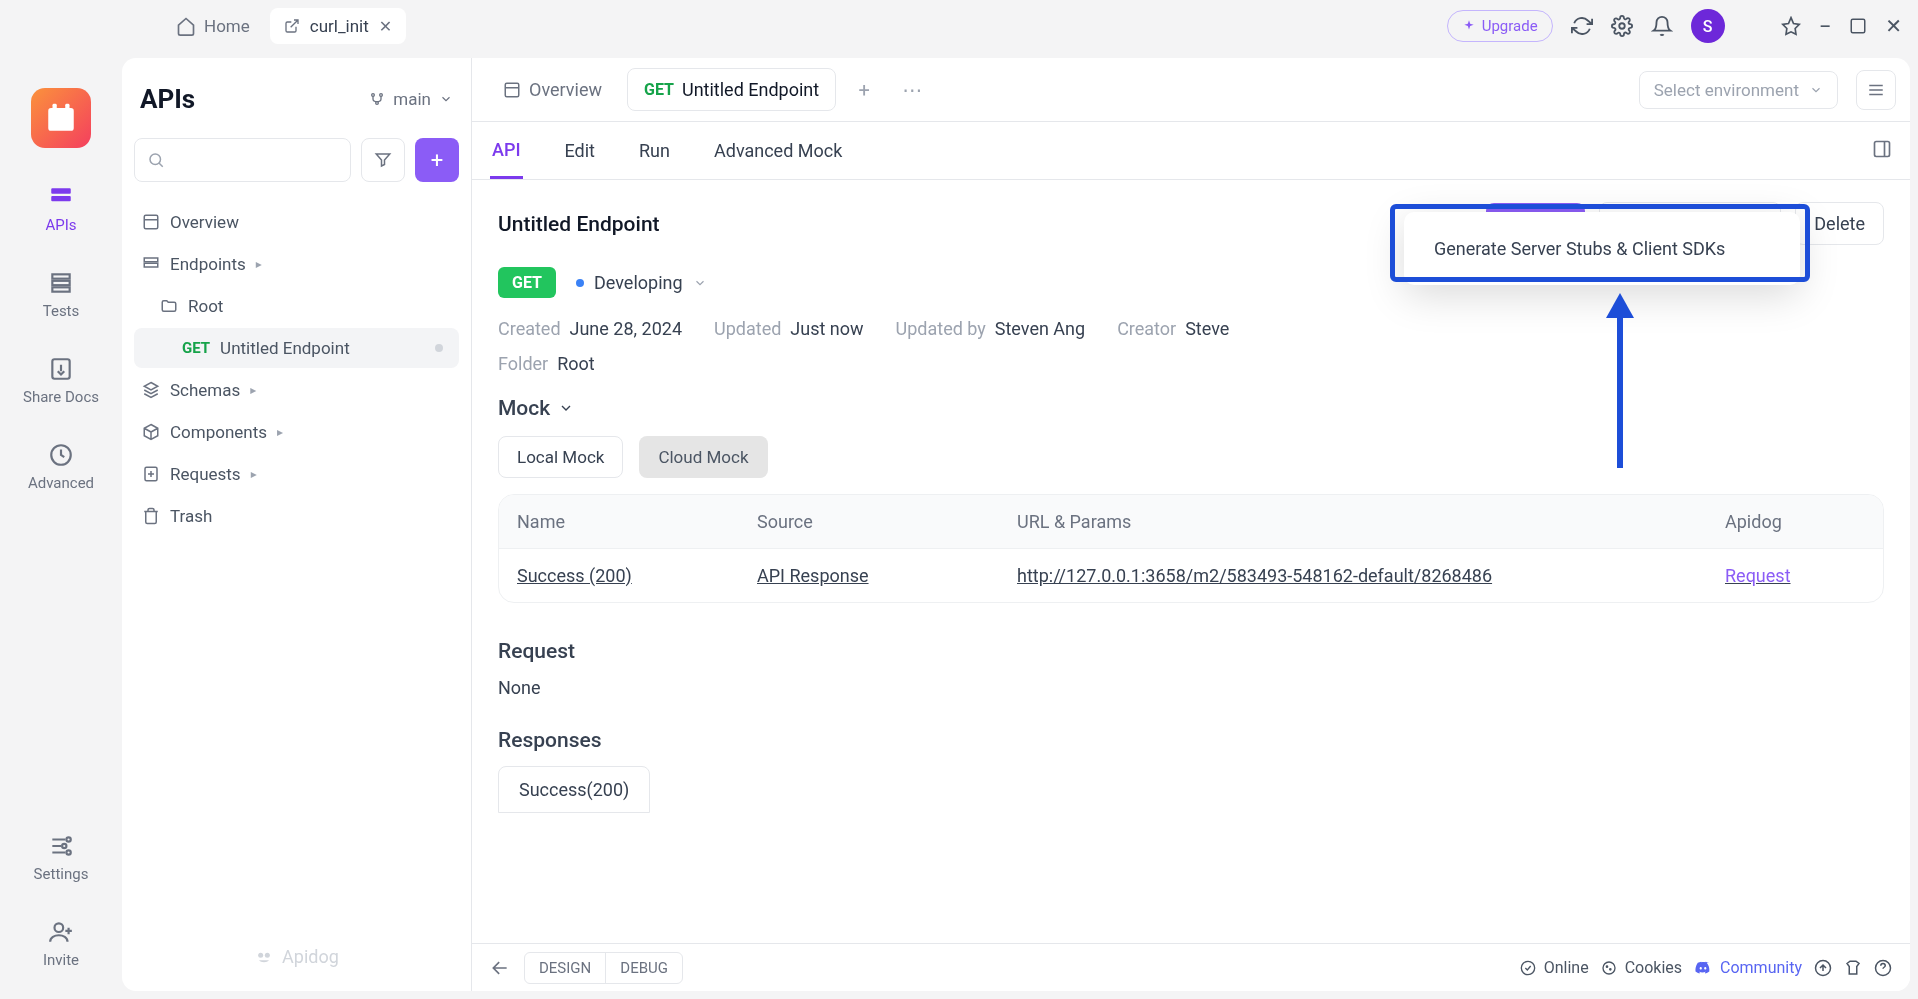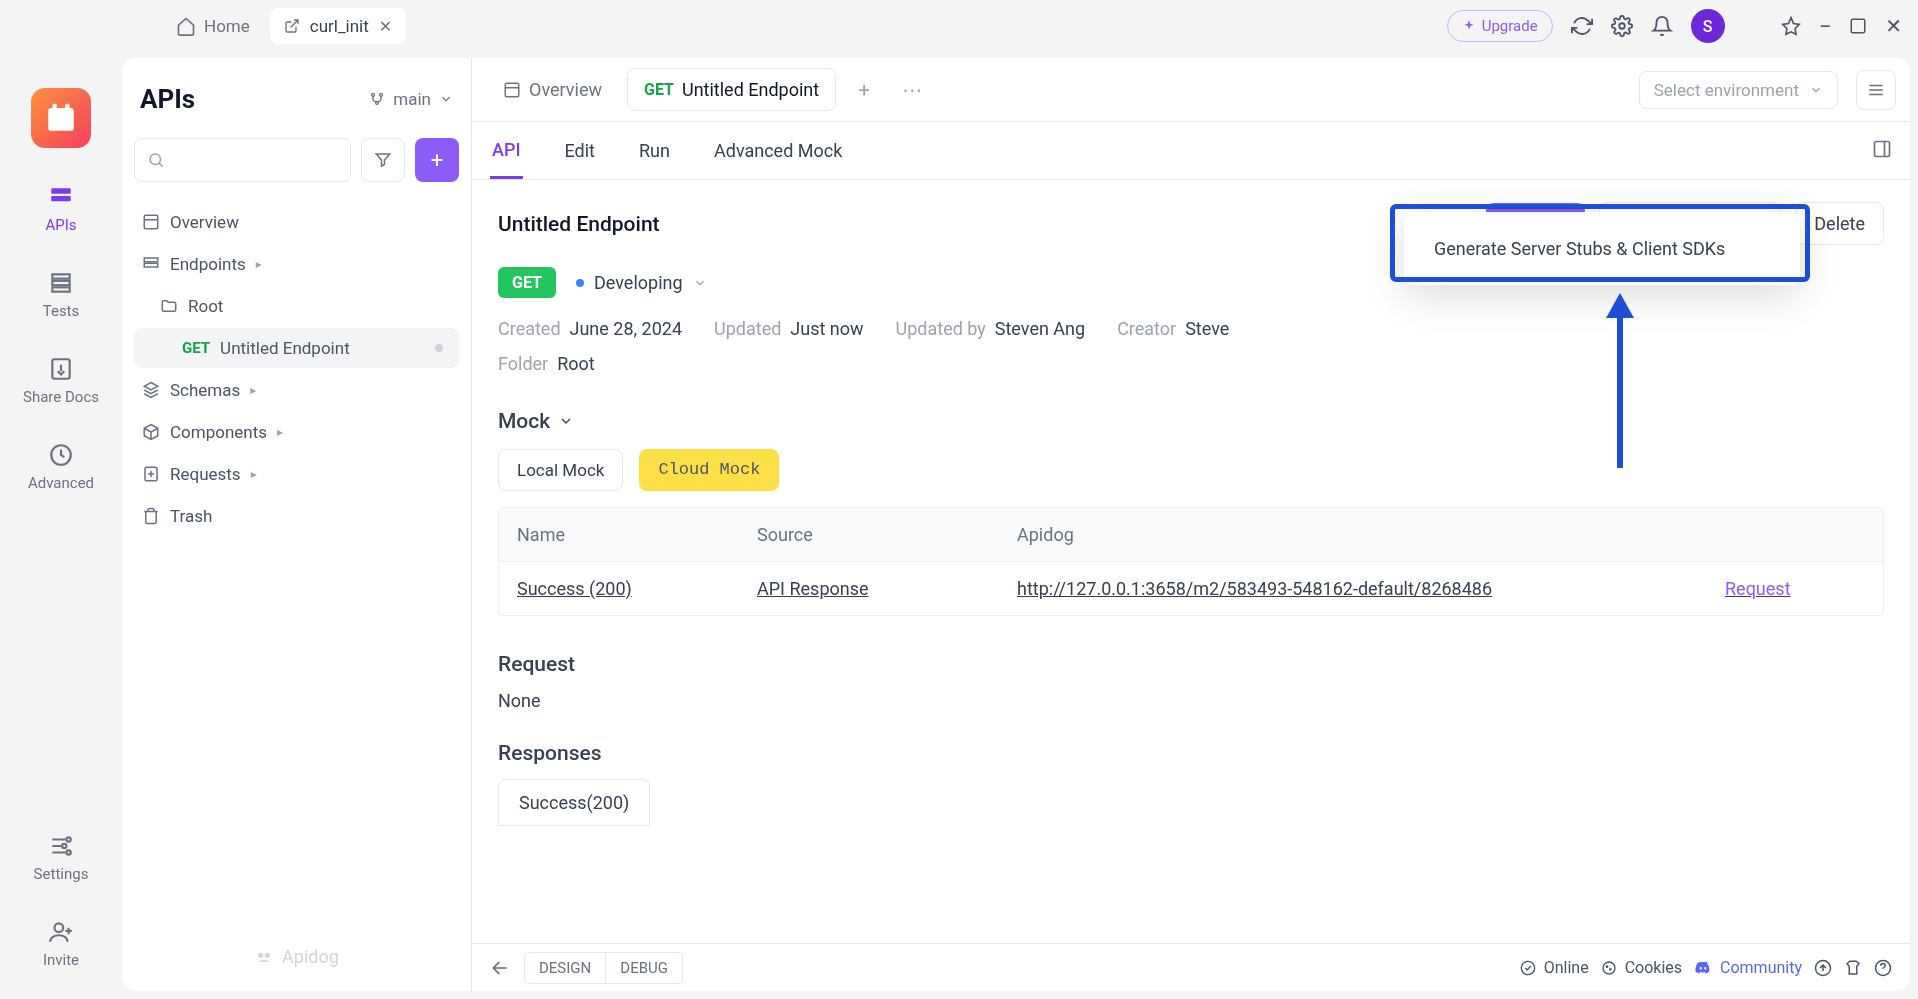--- a/index.html
+++ b/index.html
@@ -62,26 +62,26 @@
 .ep-actions { margin-left: auto; display: flex; gap: 14px; align-items: center; }
 
 .get-pill { background: #22c55e; color: #fff; font-weight: 700; padding: 6px 14px; border-radius: 6px; font-size: 16px; }
 .status-dot { width: 8px; height: 8px; border-radius: 50%; background: #3b82f6; }
 .status-text { color: #374151; font-size: 18px; }
 
 .metarow { display: flex; gap: 32px; margin-top: 20px; flex-wrap: wrap; font-size: 18px; }
 .metalabel { color: #9ca3af; }
 .metaval { color: #374151; }
 
-.sec-title { font-size: 21px; font-weight: 500; margin-top: 35px; display: flex; align-items: center; gap: 8px; }
+.sec-title { font-size: 21px; font-weight: 500; margin-top: 22px; display: flex; align-items: center; gap: 8px; }
 .mock-tabs { display: flex; gap: 16px; margin-top: 16px; }
 .mock-tab { border: 1px solid #e5e7eb; border-radius: 8px; padding: 10px 18px; font-size: 17px; background: #fff; }
-.mock-tab.inactive { border-color: transparent; background: #fde047; color: #4b5563; font-family: Liberation Mono, monospace; }
-
-.mock-table { border: 1px solid #eef0f2; border-radius: 4px; margin-top: 16px; overflow: hidden; }
+.mock-tab.inactive { border-color: transparent; background: #e5e5e5; color: #4b5563; }
+
+.mock-table { border: 1px solid #eef0f2; border-radius: 16px; margin-top: 16px; overflow: hidden; }
 .mock-head, .mock-row { display: grid; grid-template-columns: 240px 260px 1fr 140px; padding: 16px 18px; font-size: 18px; }
 .mock-head { background: #f9fafb; color: #6b7280; }
 .mock-row { border-top: 1px solid #eef0f2; color: #374151; text-decoration: underline; }
 .mock-link { color: #8b5cf6; }
 
 .resp-tab { border: 1px solid #e5e7eb; border-radius: 8px 8px 0 0; padding: 12px 20px; display: inline-block; font-size: 18px; margin-top: 14px; }
 
 .dropdown { position: absolute; right: 110px; top: 32px; width: 396px; background: #fff; border-radius: 10px; box-shadow: 0 10px 40px rgba(0,0,0,0.15); padding: 12px; z-index: 50; }
 .dd-item { padding: 14px 18px; border-radius: 8px; font-size: 18px; color: #374151; }
 .dd-item.hover { background: #f3f4f6; }
@@ -403,20 +403,21 @@
             </svg>
         </div>
         <div class="mock-tabs">
           <div class="mock-tab">Local Mock</div>
           <div class="mock-tab inactive">Cloud Mock</div>
         </div>
         <div class="mock-table">
           <div class="mock-head">
             <div>Name</div>
             <div>Source</div>
+            <div>URL &amp; Params</div>
             <div>Apidog</div>
           </div>
           <div class="mock-row">
             <div>Success (200)</div>
             <div>API Response</div>
             <div>http://127.0.0.1:3658/m2/583493-548162-default/8268486</div>
             <div class="mock-link">Request</div>
           </div>
         </div>
 

